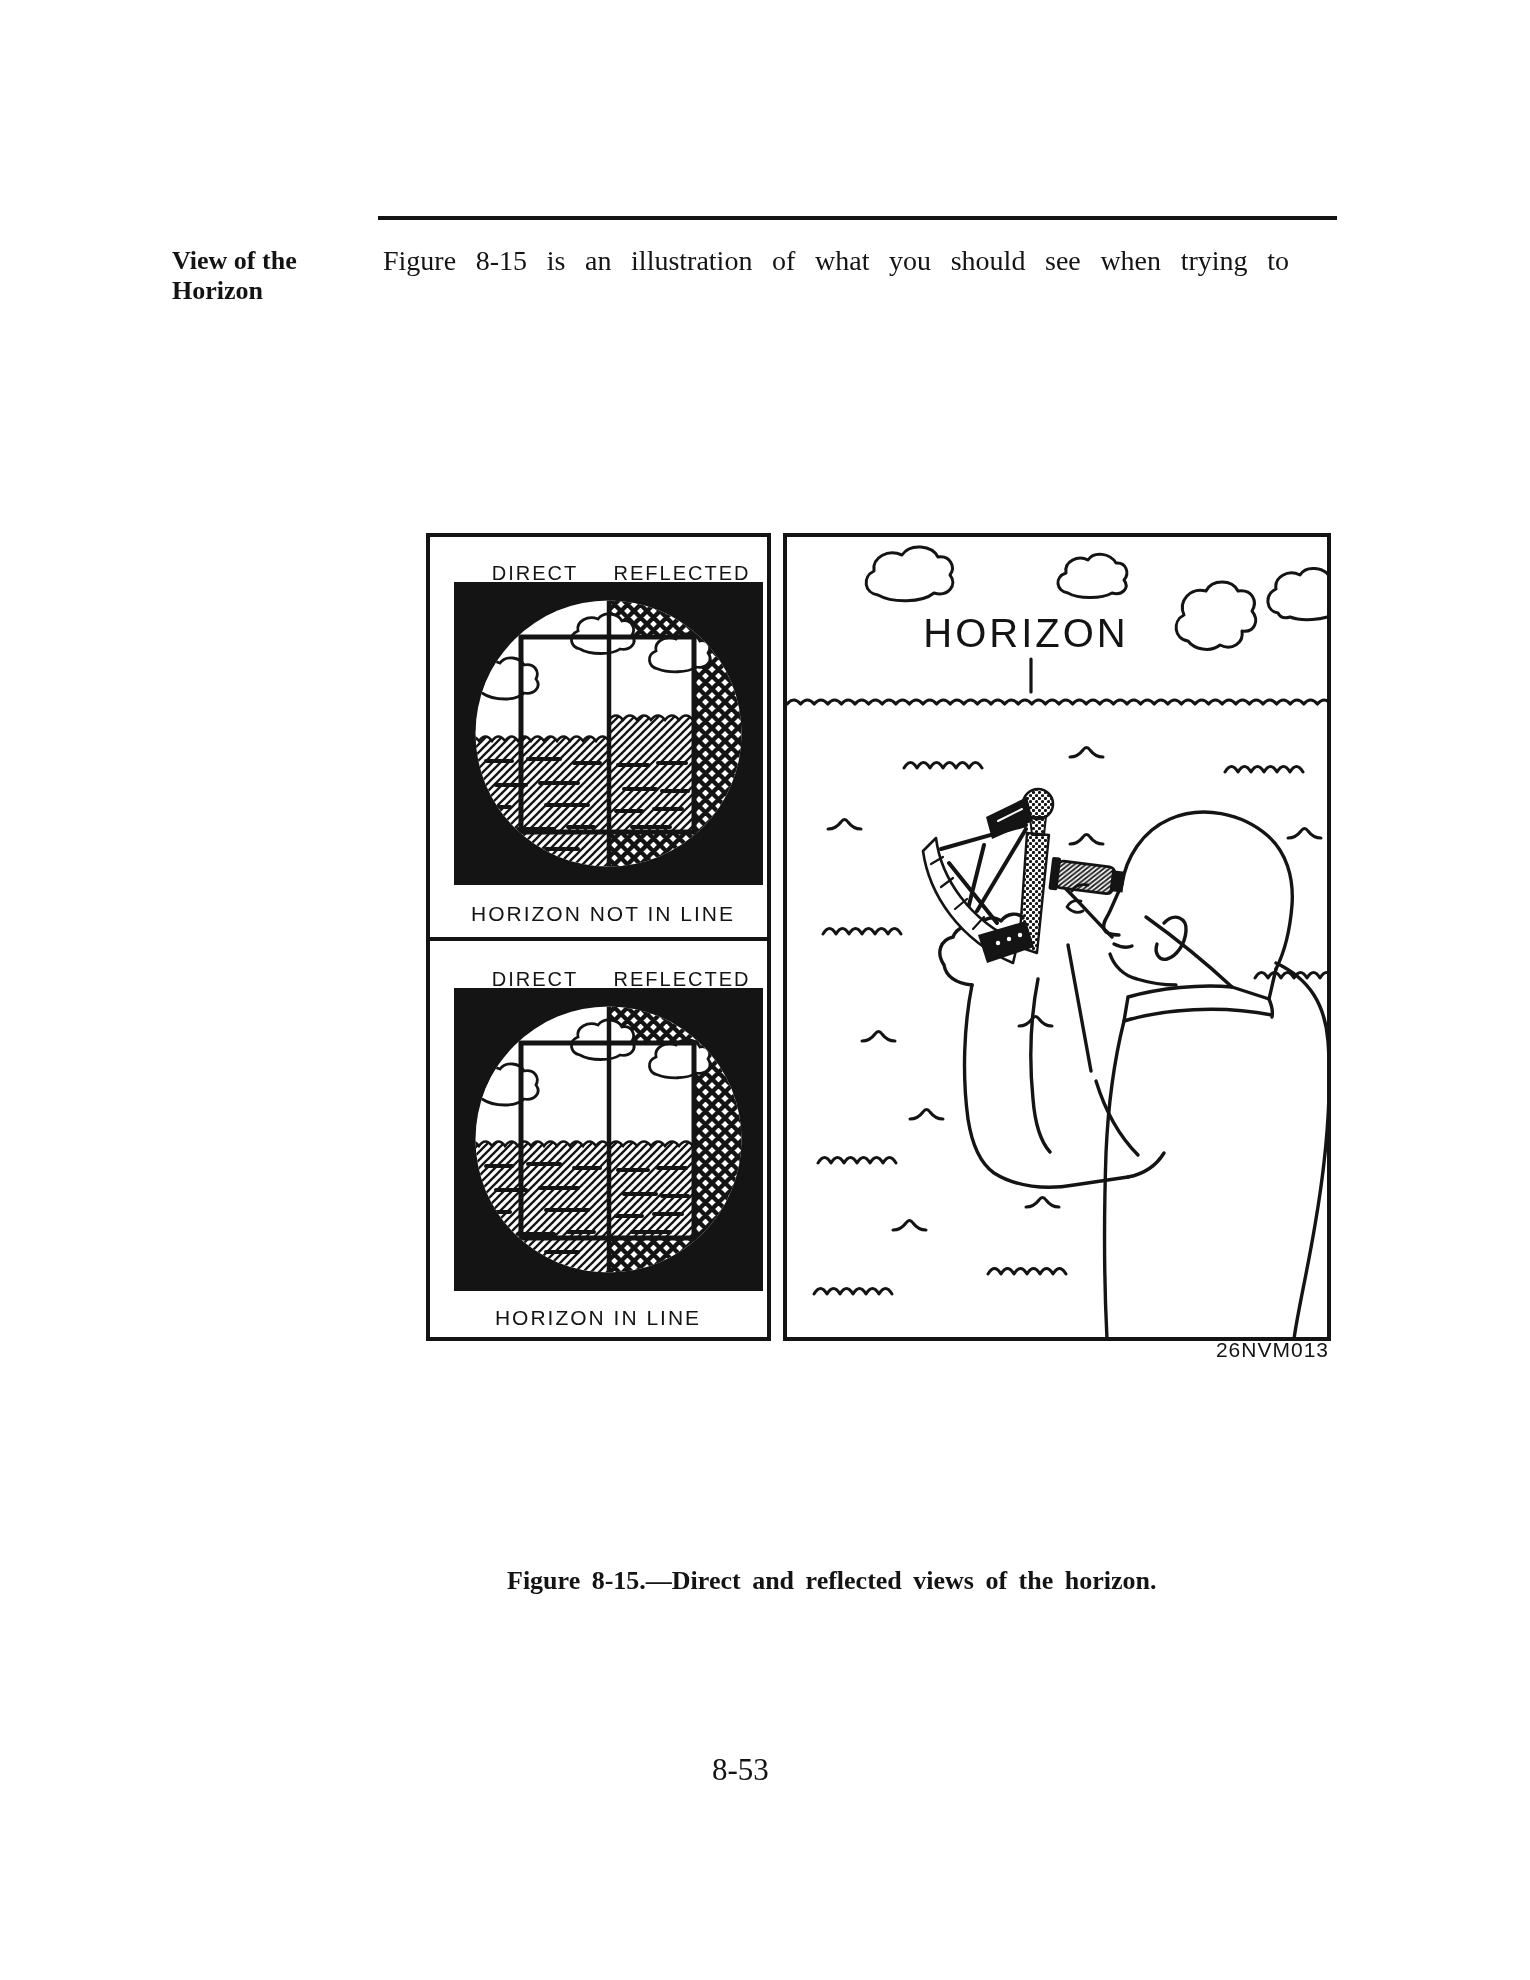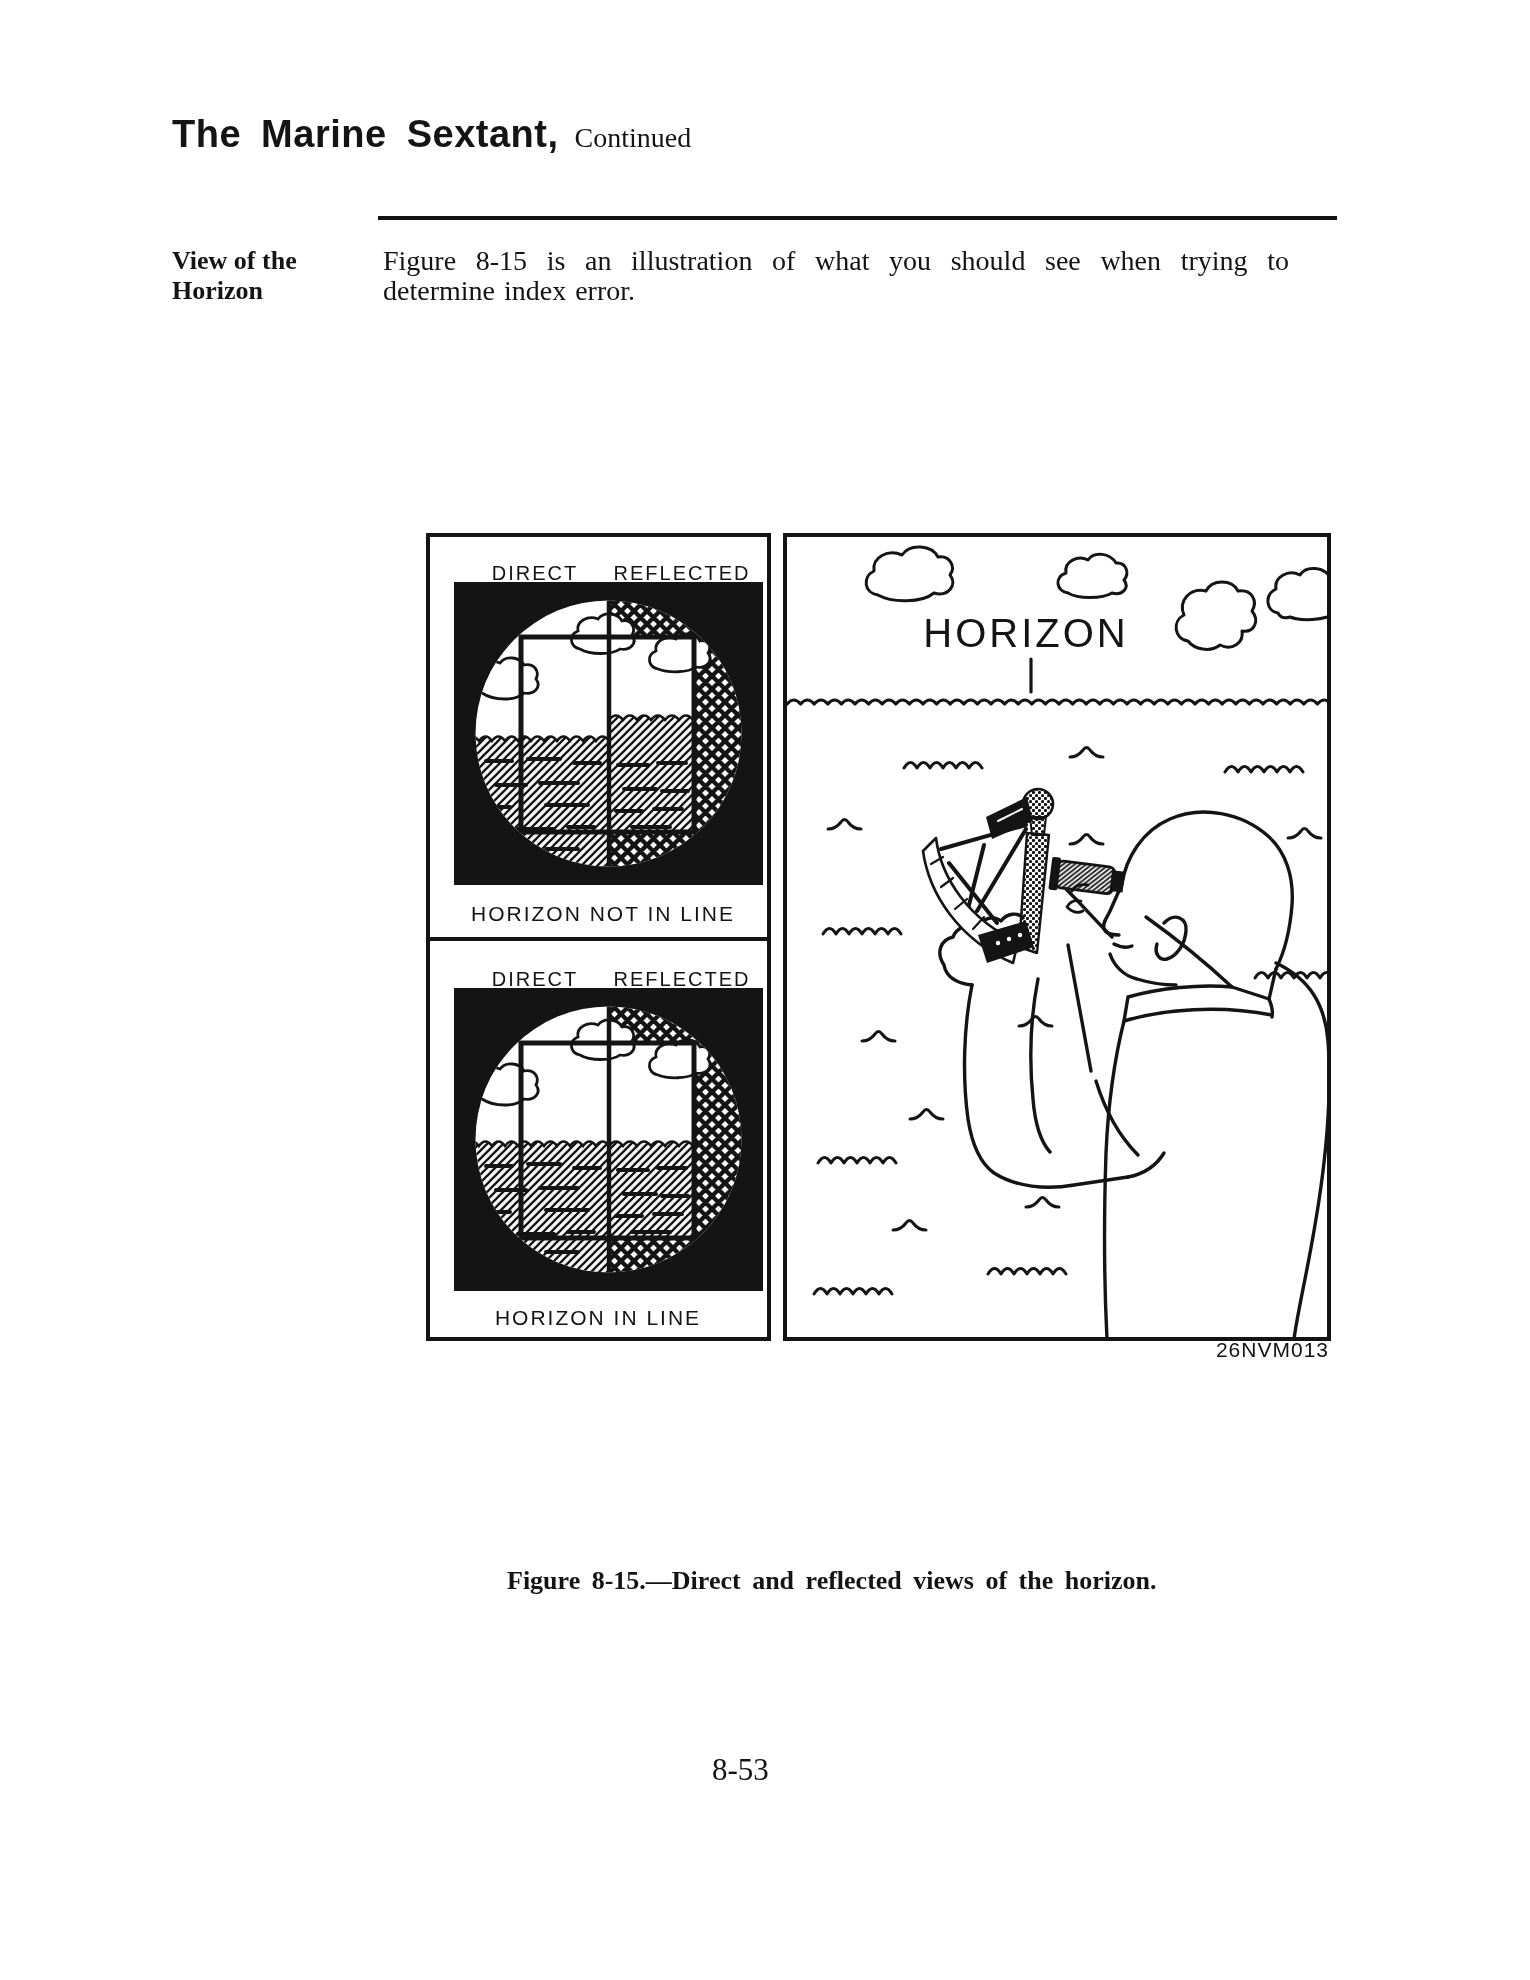--- a/index.html
+++ b/index.html
@@ -39,34 +39,30 @@
     position:absolute; left:507px; top:1544px; width:800px;
     font-weight:bold; font-size:26px; word-spacing:5px; white-space:nowrap;margin-top:22px;
   }
   .page-number { position:absolute; left:712px; top:1752px; font-size:31px; }
 </style>
 </head>
 <body>
 
 <div class="page">
 
-  <div class="title-row">
-    <span class="title-main">The Marine Sextant,</span><span class="title-cont">Continued</span>
-  </div>
 
   <div class="rule"></div>
 
   <div class="side-label">
     <div>View of the</div>
     <div>Horizon</div>
   </div>
 
   <div class="body-text">
     <div class="jline">Figure 8-15 is an illustration of what you should see when trying to</div>
-    <div>determine index error.</div>
   </div>
 
   <div class="figure-wrap">
   <svg width="905" height="832" viewBox="0 0 905 832">
     <defs>
       <clipPath id="circ1">
             <circle cx="182.5" cy="200.5" r="133"></circle>
           </clipPath>
       <clipPath id="circ2">
             <circle cx="182.5" cy="606.5" r="133"></circle>

